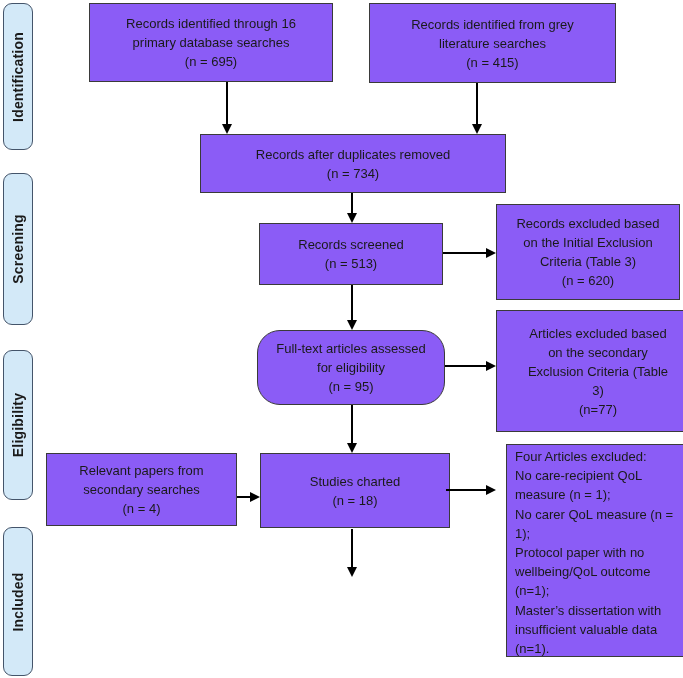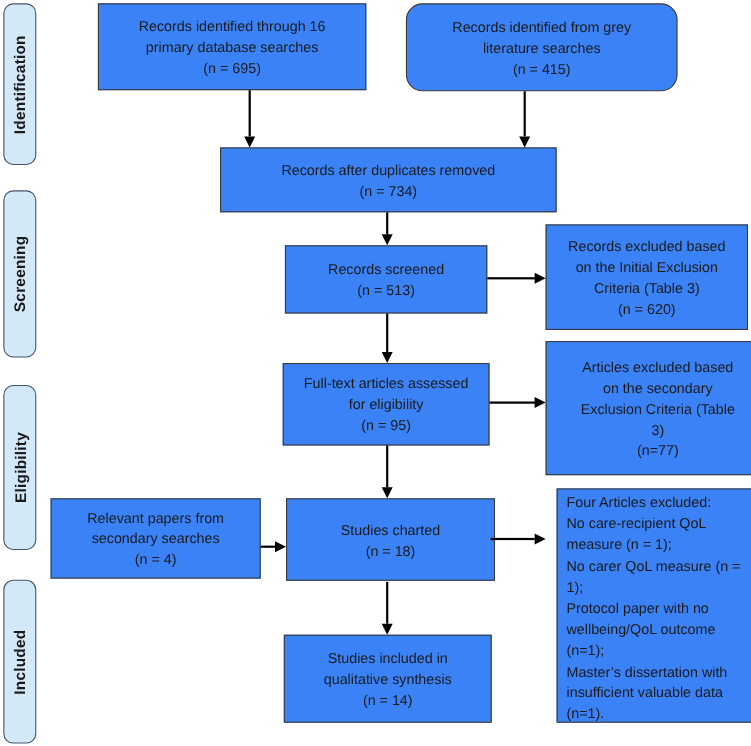--- a/index.html
+++ b/index.html
@@ -22,21 +22,21 @@
     border-radius:9px;
     display:flex;align-items:center;justify-content:center;
     box-sizing:border-box;
   }
   .stage span{
     transform:rotate(-90deg);
     white-space:nowrap;
     font-weight:bold;font-size:14px;letter-spacing:.2px;
   }
   .fbox{
-    position:absolute;background:#3b82f6;
+    position:absolute;background:#8b5cf6;
     border:1.6px solid var(--box-border);
     box-sizing:border-box;
     display:flex;align-items:center;justify-content:center;
     text-align:center;
   }
   .fbox .txt{
     white-space:pre-line;
     font-size:13px;line-height:19px;
     padding:0 6px;
   }
@@ -72,21 +72,21 @@
   <div class="stage" style="top:527px;height:149px;">
     <span>Included</span>
   </div>
 
   <div class="fbox" style="left:89px;top:3px;width:244px;height:79px;">
     <div class="txt">Records identified through 16
 primary database searches
 (n = 695)</div>
   </div>
 
-  <div class="fbox" style="left:369px;top:3px;width:247px;height:80px;border-radius:15px;">
+  <div class="fbox" style="left:369px;top:3px;width:247px;height:80px;">
     <div class="txt">Records identified from grey
 literature searches
 (n = 415)</div>
   </div>
 
   <div class="fbox" style="left:200px;top:134px;width:306px;height:59px;">
     <div class="txt">Records after duplicates removed
 (n = 734)</div>
   </div>
 
@@ -95,21 +95,21 @@
 (n = 513)</div>
   </div>
 
   <div class="fbox" style="left:496px;top:204px;width:184px;height:96px;">
     <div class="txt">Records excluded based
 on the Initial Exclusion
 Criteria (Table 3)
 (n = 620)</div>
   </div>
 
-  <div class="fbox" style="left:257px;top:330px;width:188px;height:75px;">
+  <div class="fbox" style="left:257px;top:330px;width:188px;height:75px;border-radius:23px;">
     <div class="txt">Full-text articles assessed
 for eligibility
 (n = 95)</div>
   </div>
 
   <div class="fbox" style="left:496px;top:310px;width:204px;height:122px;">
     <div class="txt">Articles excluded based
 on the secondary
 Exclusion Criteria (Table
 3)
@@ -134,25 +134,20 @@
 No carer QoL measure (n =
 1);
 Protocol paper with no
 wellbeing/QoL outcome
 (n=1);
 Master’s dissertation with
 insufficient valuable data
 (n=1).</div>
   </div>
 
-  <div class="fbox" style="left:258px;top:577px;width:189px;height:80px;">
-    <div class="txt">Studies included in
-qualitative synthesis
-(n = 14)</div>
-  </div>
 
   <div>
     <div class="vline" style="left:226px;top:82px;height:42px;"></div>
     <div class="head-down" style="left:222px;top:124px;"></div>
   </div>
 
   <div>
     <div class="vline" style="left:476px;top:83px;height:41px;"></div>
     <div class="head-down" style="left:472px;top:124px;"></div>
   </div>

